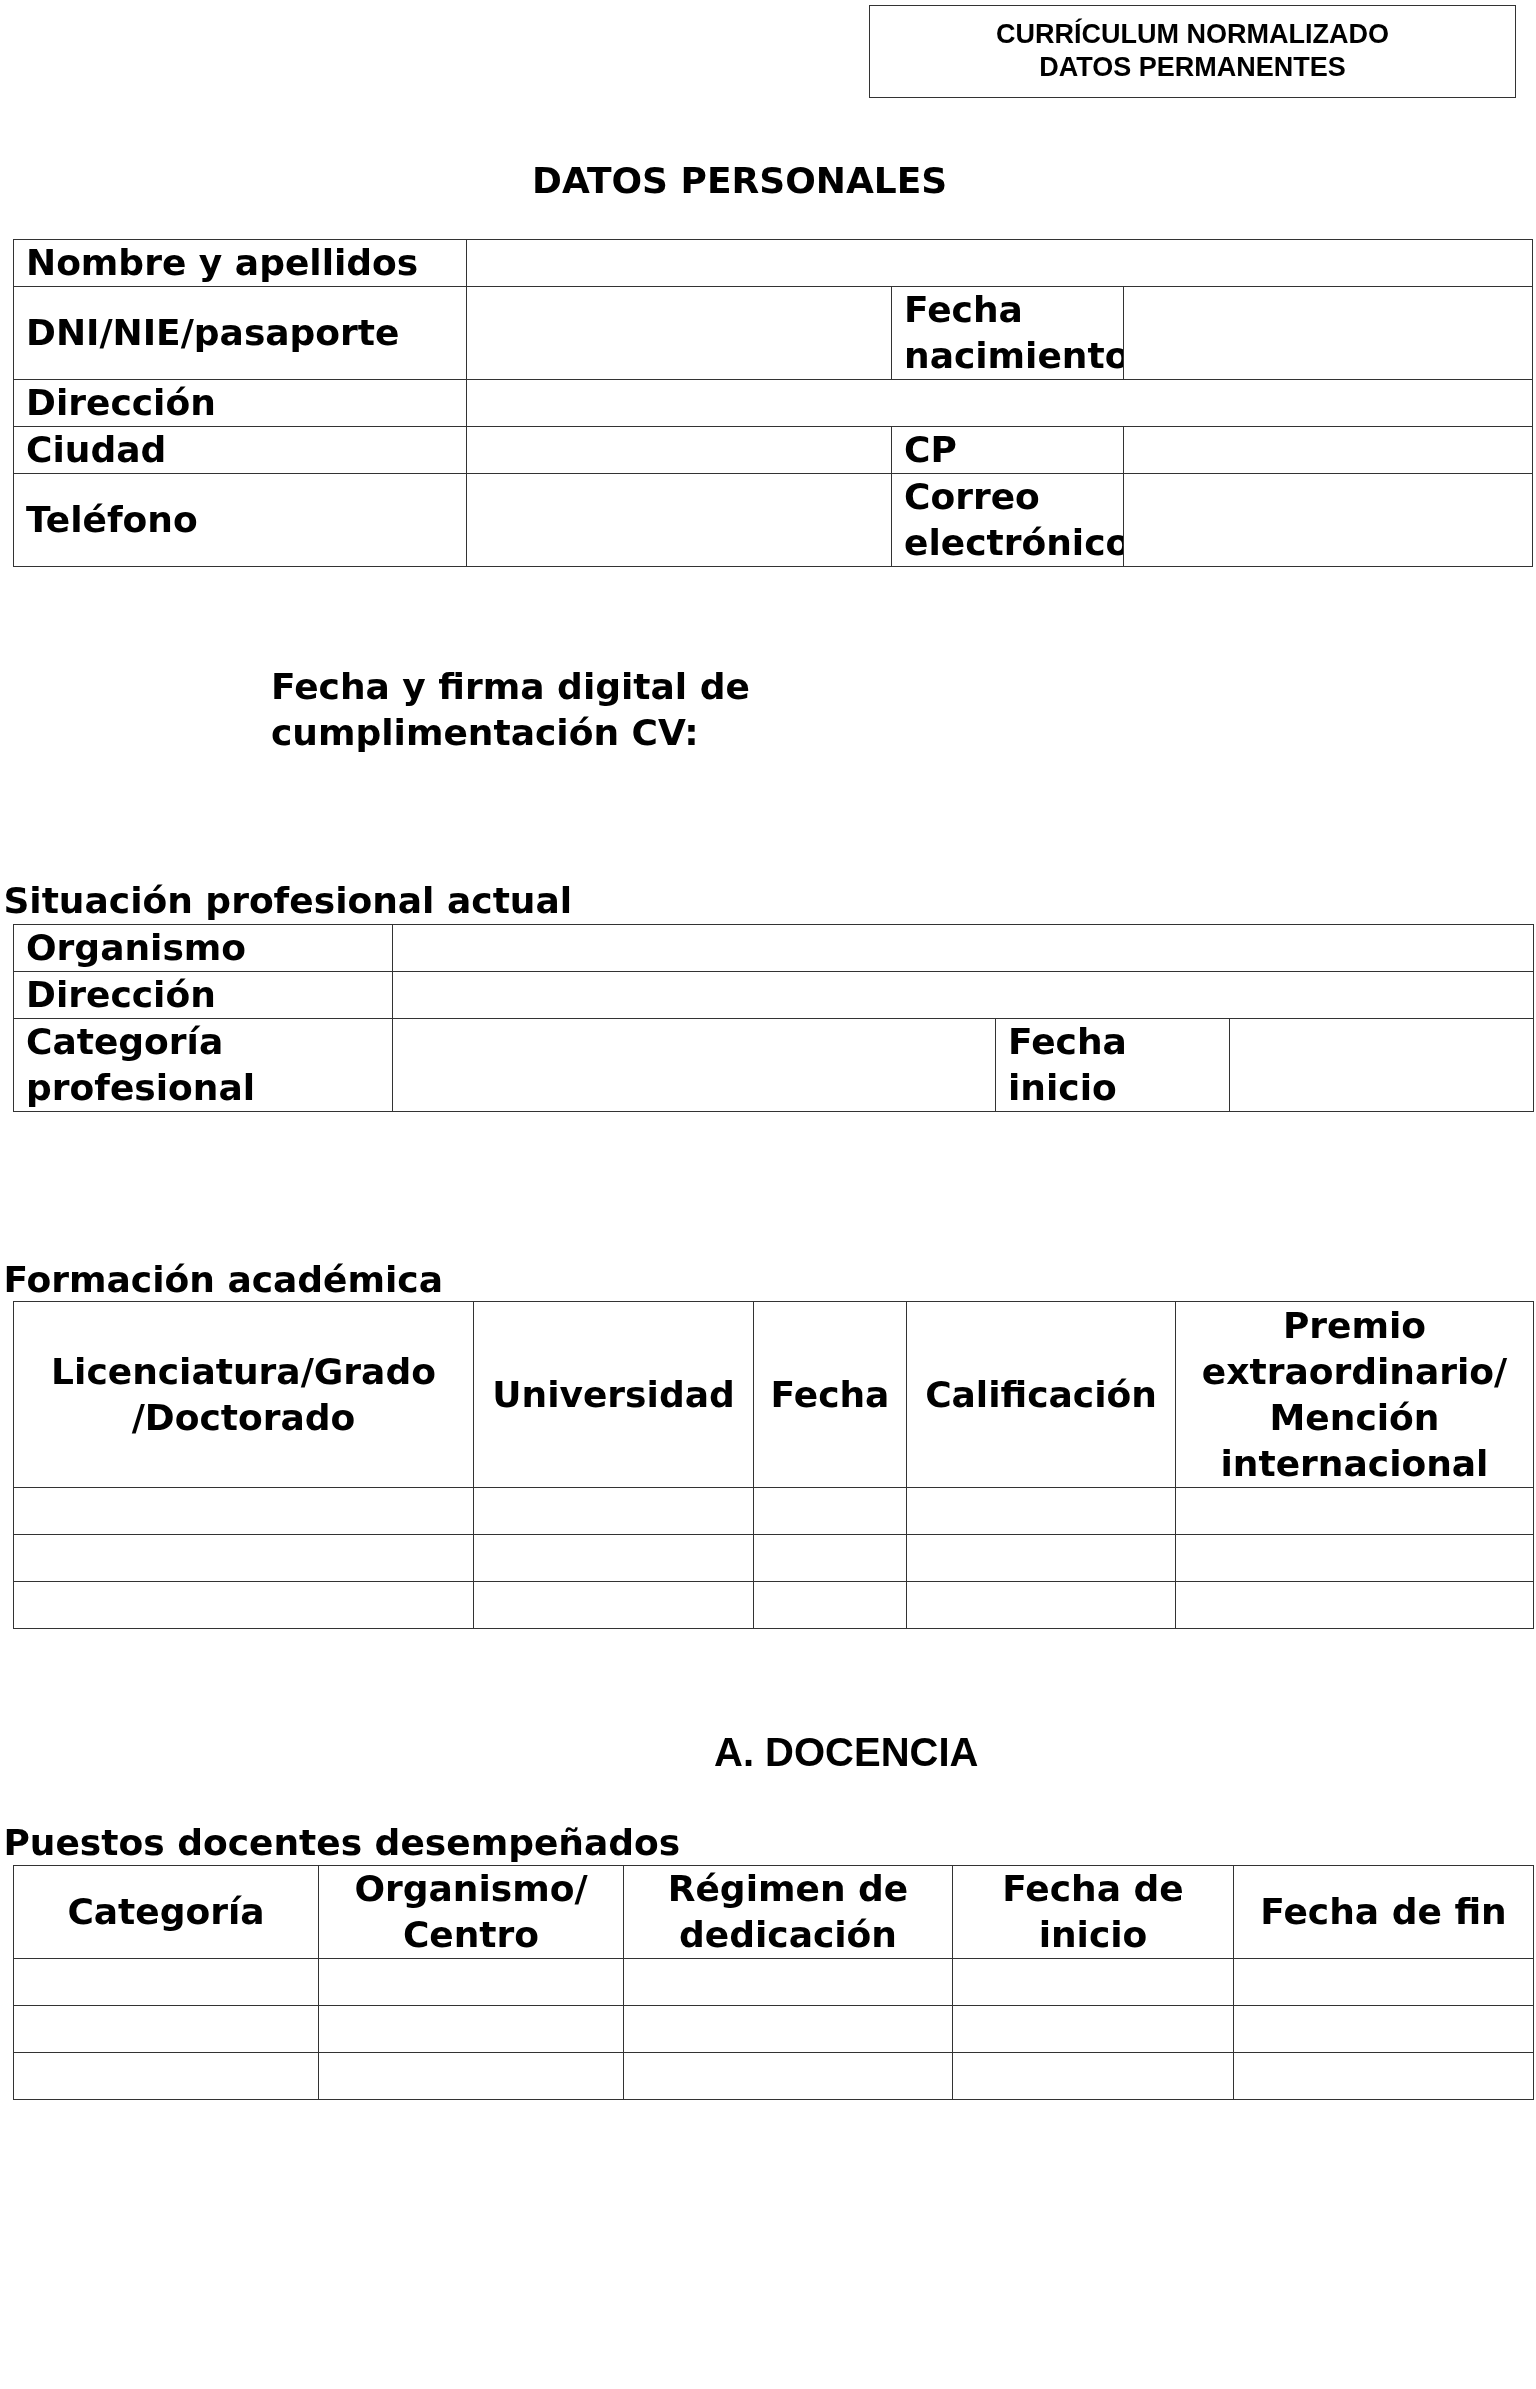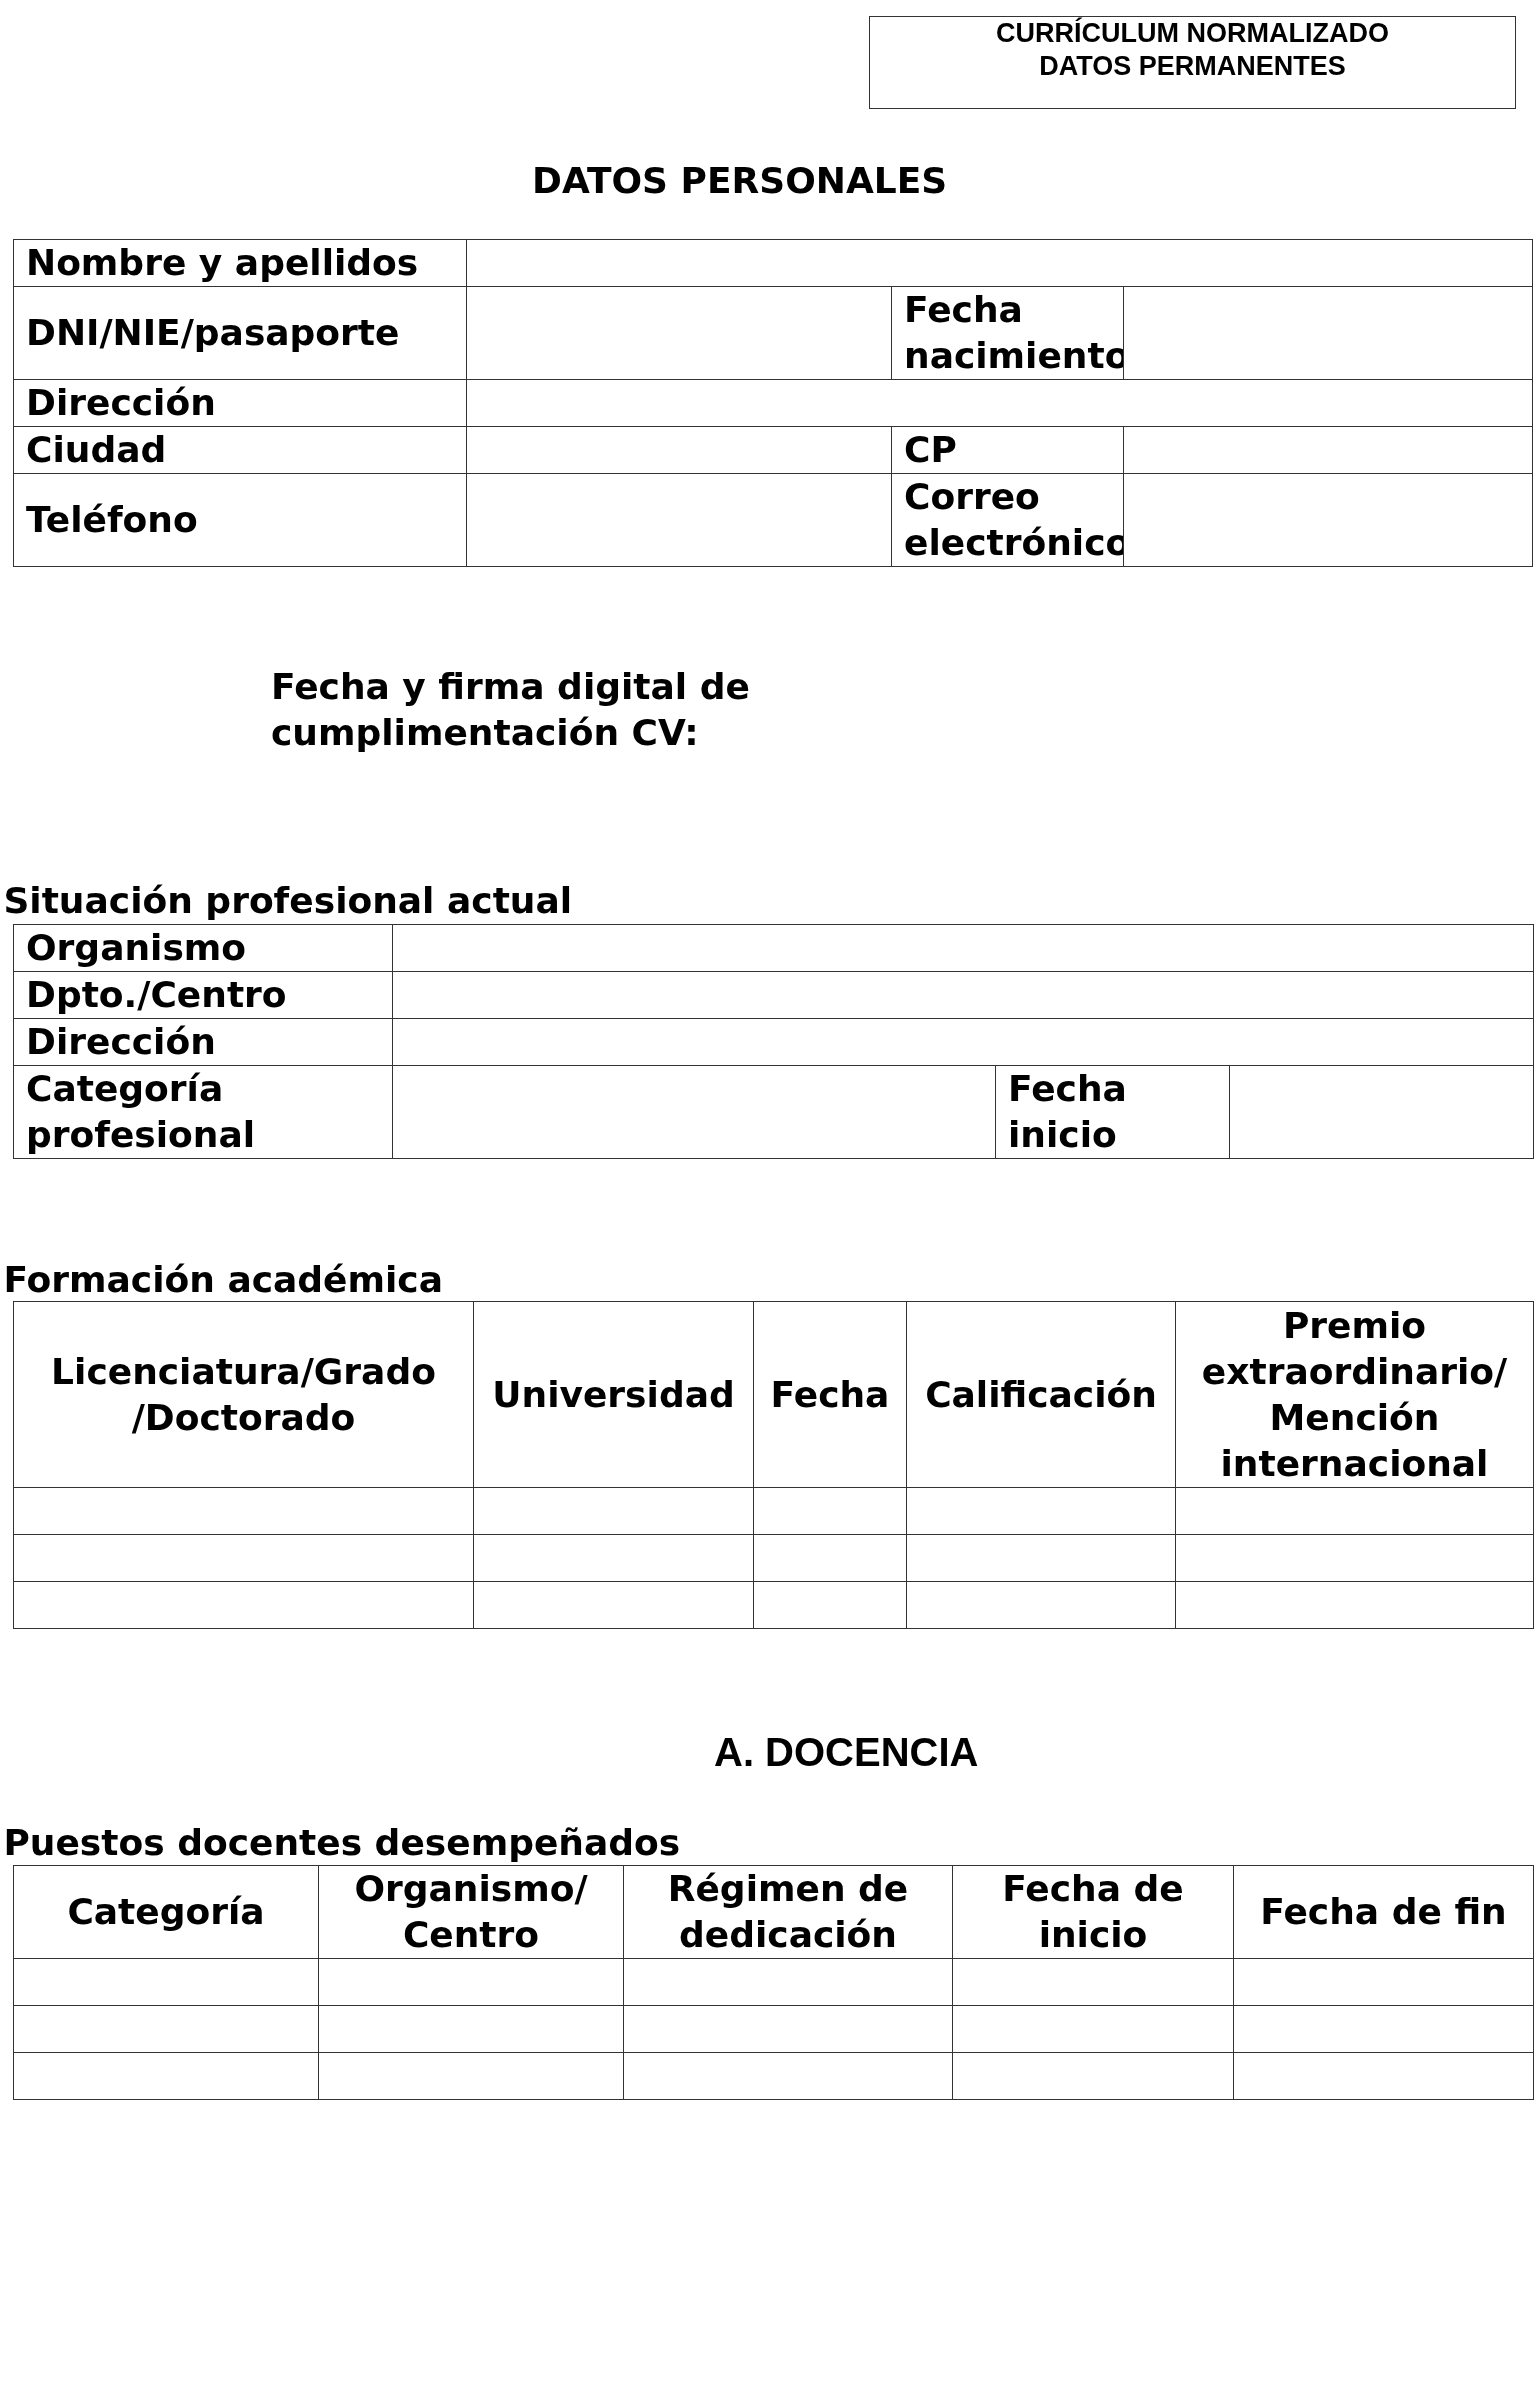--- a/index.html
+++ b/index.html
@@ -1,19 +1,19 @@
 <!DOCTYPE html>
 <html style="font-size:13.8px"><head>
 <meta charset="utf-8">
 <style>
   html, body { margin:0; padding:0; background:#ffffff; }
   body { width:1536px; height:2389px; position:relative; overflow:hidden; color:#000; }
   .abs { position:absolute; }
   .bold { font-family:"DejaVu Sans", sans-serif; font-weight:bold; font-size:36px; line-height:46px; }
-  .hdrbox { position:absolute; left:869px; top:16px; width:647px; height:93px; border:1.7px solid #333; box-sizing:border-box; text-align:center; font-family:"Liberation Sans", sans-serif; font-weight:bold; font-size:27px; line-height:33px; }
+  .hdrbox { position:absolute; left:869px; top:5px; width:647px; height:93px; border:1.7px solid #333; box-sizing:border-box; text-align:center; font-family:"Liberation Sans", sans-serif; font-weight:bold; font-size:27px; line-height:33px; padding-top:12px; }
   .title { font-family:"DejaVu Sans", sans-serif; font-weight:bold; font-size:36px;margin-top:15px; }
   table { border-collapse:collapse; position:absolute; table-layout:fixed; }
   td { border:1.7px solid #333; padding:0 12px; vertical-align:middle; font-family:"DejaVu Sans", sans-serif; font-weight:bold; font-size:36px; line-height:46px; overflow:hidden; white-space:nowrap; }
   td.c { text-align:center; white-space:normal; }
   td.wrap { white-space:normal; }
   .docencia { font-family:"Liberation Sans", sans-serif; font-weight:bold; font-size:40px; }
 </style>
 </head>
 <body>
 
@@ -71,24 +71,20 @@
 <table style="left:13px; top:924px; width:1519px;padding-left:36px;">
   <colgroup>
     <col style="width:379px">
       <col style="width:603px">
       <col style="width:234px">
       <col style="width:304px">
   </colgroup>
   <tbody>
       <tr style="height:47px">
     <td>Organismo</td>
-    <td colspan="3"></td>
-  </tr>
-  <tr style="height:47px">
-    <td>Dpto./Centro</td>
     <td colspan="3"></td>
   </tr>
   <tr style="height:47px">
     <td>Dirección</td>
     <td colspan="3"></td>
   </tr>
   <tr style="height:93px">
     <td class="wrap">Categoría profesional</td>
     <td></td>
     <td class="wrap">Fecha inicio</td>

